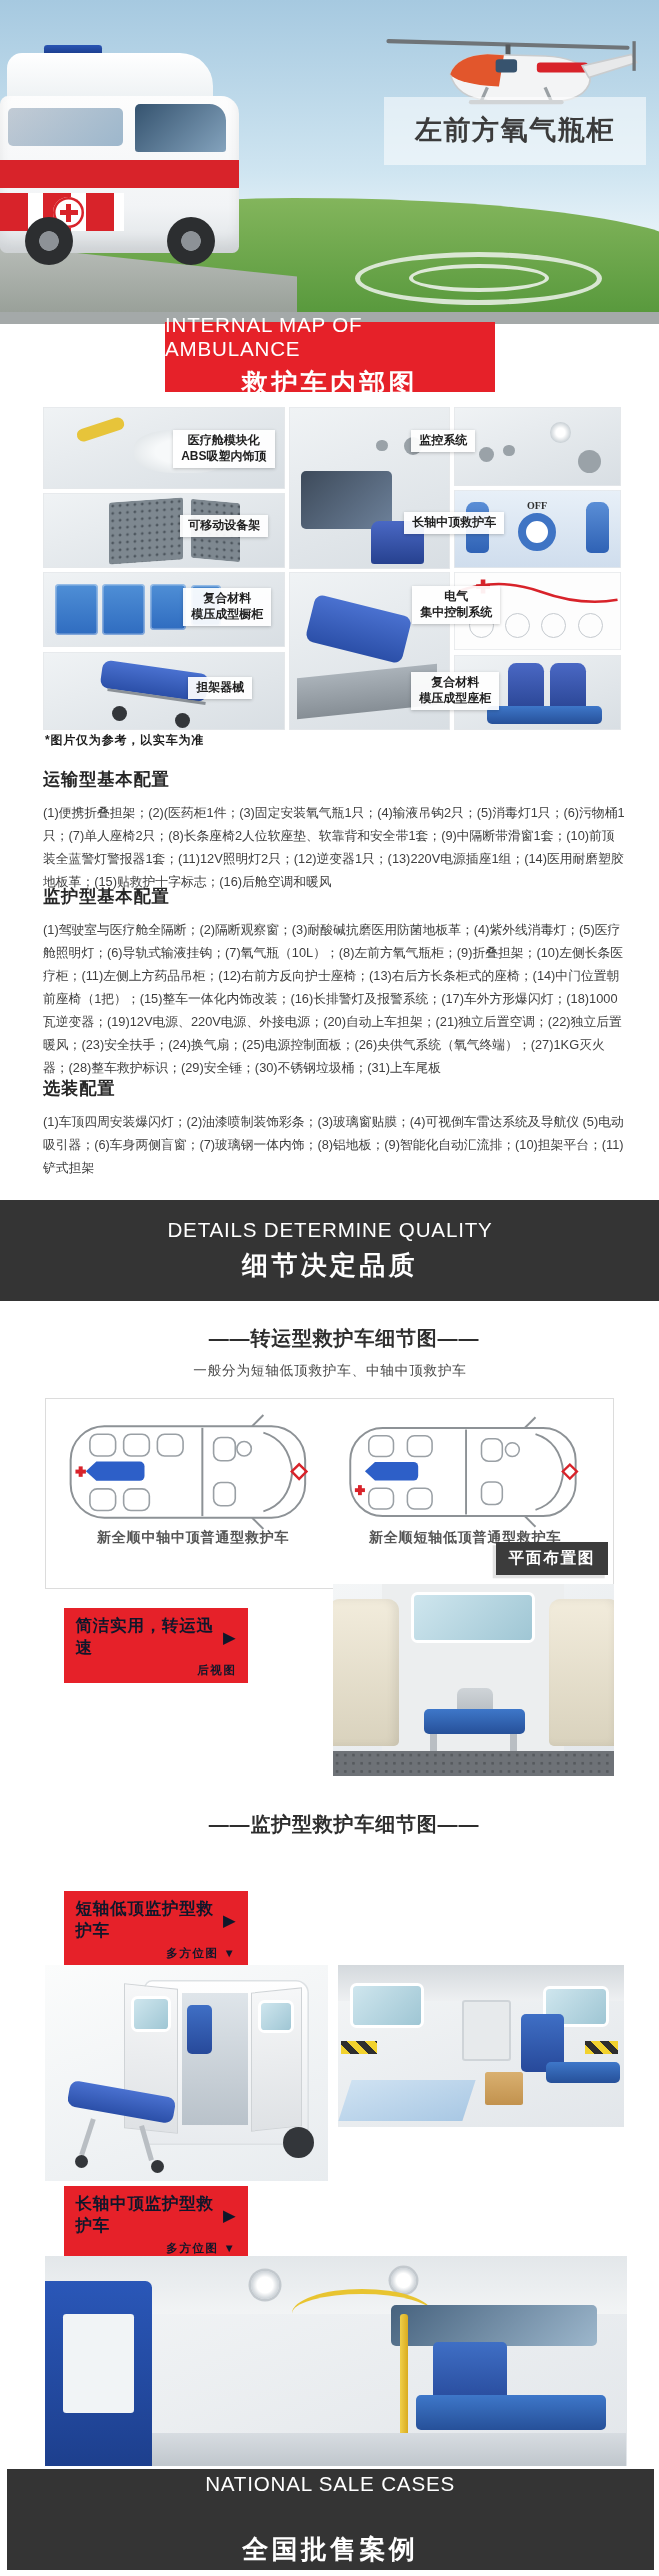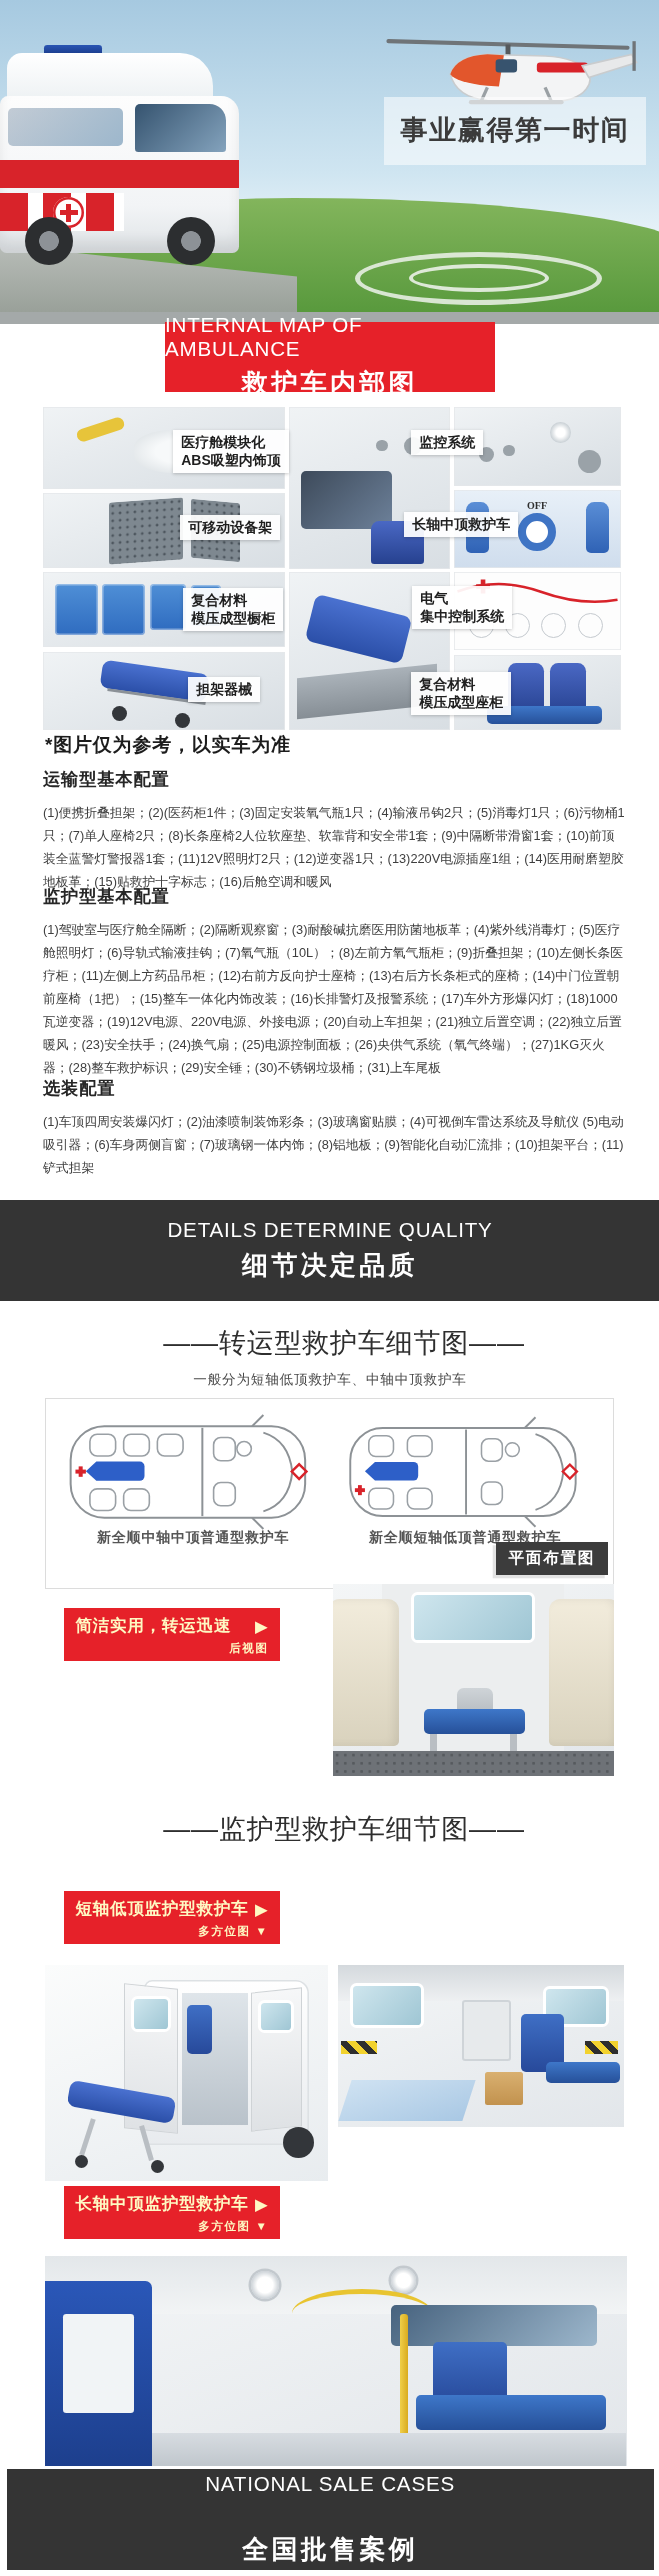--- a/index.html
+++ b/index.html
@@ -46,41 +46,41 @@
   .cab-door{ background:linear-gradient(180deg,#4f8fd6,#2f6cc0); border-radius:4.1px; box-shadow:inset 0 0 0 1.6px #ffffff66; }
   .dome{ background:radial-gradient(circle,#fff 30%,#c9d0d5 70%); border-radius:50%; }
   .hole{ background:#9aa2a8; border-radius:50%; }
   .oxy-panel{ background:linear-gradient(180deg,#e8f0f8,#cfdded); }
   .bottle{ background:linear-gradient(180deg,#5a8ed6,#2f62b5); border-radius:8.2px 8.2px 5px 5px; }
   .dial{ border:8.2px solid #3f74c4; border-radius:50%; background:#fff; }
   .off-label{ position:absolute; font-size:10px; font-weight:bold; color:#2f2f2f; }
   .seatblue{ background:linear-gradient(180deg,#4a68c4,#26418f); border-radius:8.2px 8.2px 3.3px 3.3px; }
   .mattress{ background:linear-gradient(180deg,#4a71d0,#2b4fa8); border-radius:8.2px; }
   .wheel-s{ background:#33363a; border-radius:50%; }
-  .chip{ position:absolute; background:rgba(255,255,255,.93); padding:3.3px 8.2px; font-size:14px; font-weight:bold; color:#1f1f1f; line-height:1.3; white-space:nowrap; box-shadow:0 0.8px 3.3px rgba(0,0,0,.22); }
-  .map-note{ position:absolute; left:45px; top:332px; font-size:19px; font-weight:bold; color:#1c1c1c; letter-spacing:0.8px; }
+  .chip{ position:absolute; background:rgba(255,255,255,.93); padding:3.3px 8.2px; font-size:12px; font-weight:bold; color:#1f1f1f; text-align:center; line-height:1.3; white-space:nowrap; box-shadow:0 0.8px 3.3px rgba(0,0,0,.22); }
+  .map-note{ position:absolute; left:45px; top:332px; font-size:12px; font-weight:bold; color:#1c1c1c; letter-spacing:0.8px; }
 
   
   .spec{ position:absolute; left:43px; width:582px; }
   .spec h3{ margin:0 0 10px 0; font-size:17.3px; color:#262626; letter-spacing:0.8px; }
   .spec p{ margin:0; font-size:12.8px; color:#3e3e3e; line-height:1.8; }
 
   
   .sec-head{ position:absolute; left:0; width:660px; text-align:center; }
-  .sec-title{ font-size:27px; font-weight:normal; color:#2e2e2e; letter-spacing:0.8px;margin-left:28px; }
+  .sec-title{ font-size:20px; font-weight:bold; color:#2e2e2e; letter-spacing:0.8px;margin-left:28px; }
   .sec-sub{ margin-top:10px; font-size:13.6px; color:#4a4a4a; letter-spacing:0.8px; }
 
   
   .plan{ position:absolute; top:1398px; left:45px; width:569px; height:191px; border:0.8px solid #dcdcdc; background:#fff; }
   .van-svg{ position:absolute; top:11.5px; }
   .plan-cap{ position:absolute; top:130px; font-size:14px; font-weight:bold; color:#555; letter-spacing:0.8px; }
   .corner-badge{ position:absolute; right:5px; bottom:13px; background:#3c3c3c; color:#fff; font-size:15.7px; font-weight:bold; padding:5.8px 13px; letter-spacing:1.6px; box-shadow:-3.3px 3.3px 0 #e3e3e3; }
 
   
-  .tag{ position:absolute; left:64px; width:216px; background:var(--red); color:#fef9c3; padding:7.4px 11.5px 5.8px; }
+  .tag{ position:absolute; left:64px; width:184px; background:var(--red); color:#0f172a; padding:7.4px 11.5px 5.8px; }
   .tag-main{ font-size:16.5px; font-weight:bold; letter-spacing:0.8px; display:flex; align-items:center; justify-content:space-between; }
   .tag-sub{ margin-top:3.3px; font-size:11.5px; font-weight:bold; text-align:right; letter-spacing:1.6px; }
 
   
   .photo{ position:absolute; overflow:hidden; background:linear-gradient(160deg,#f4f6f7,#e2e6ea); }
   .wall{ background:#eceeef; }
   .win{ background:linear-gradient(135deg,#cfe6ee,#9fc6d4); border:3.3px solid #fff; border-radius:6.6px; }
   .seat-cream{ background:linear-gradient(180deg,#f2ecdc,#d9d2bd); border-radius:11.5px 11.5px 5px 5px; box-shadow:inset -5px 0 8.2px rgba(0,0,0,.08); }
   .bench-blue{ background:linear-gradient(180deg,#3e77c9,#265099); border-radius:5px; }
   .leg{ background:#b9bec3; }
@@ -123,21 +123,21 @@
       <div class="amb-body"></div>
       <div class="amb-winrow"></div>
       <div class="amb-glass"></div>
       <div class="amb-stripe"></div>
       <div class="amb-stripe2"></div>
       <div class="amb-cross"></div>
       <div class="amb-wheel w1"></div>
       <div class="amb-wheel w2"></div>
     </div>
     <div class="hero-slogan">
-      <div>事业赢得第一时间</div>
+      <div>左前方氧气瓶柜</div>
     </div>
   </section>
 
   <div class="gray-strip"></div>
 
   <div class="red-banner">
     <div class="rb-en">INTERNAL MAP OF AMBULANCE</div>
     <div class="rb-zh">救护车内部图</div>
   </div>
 

